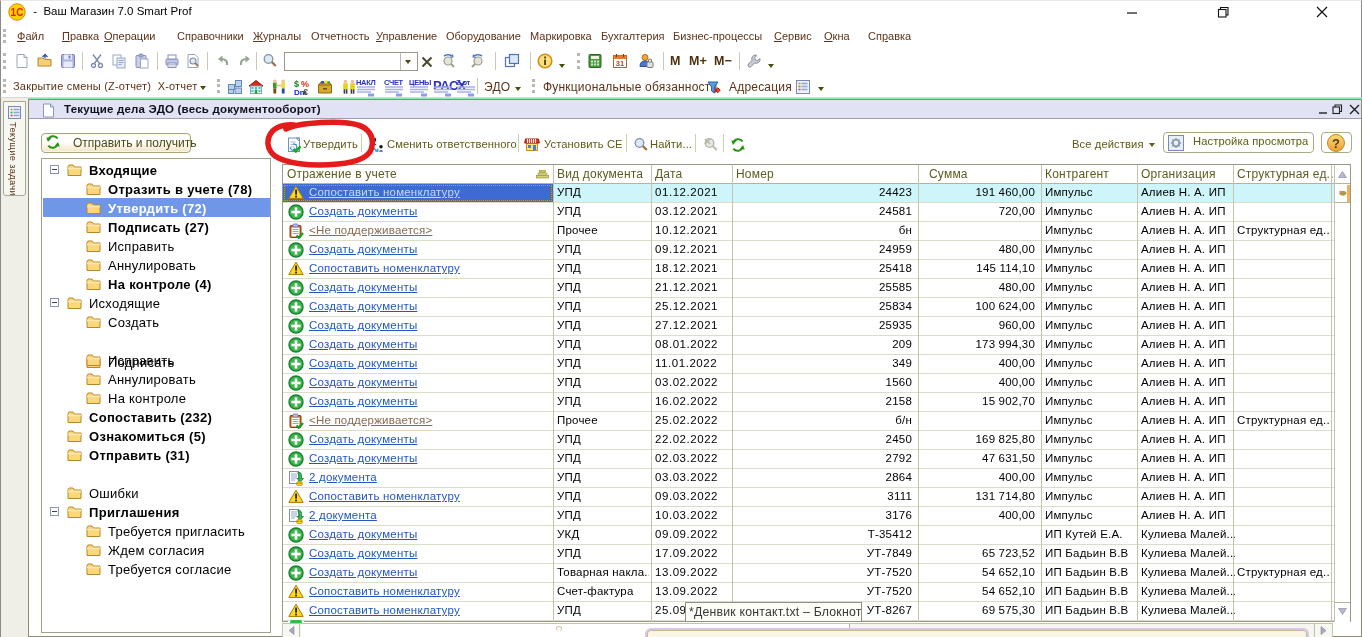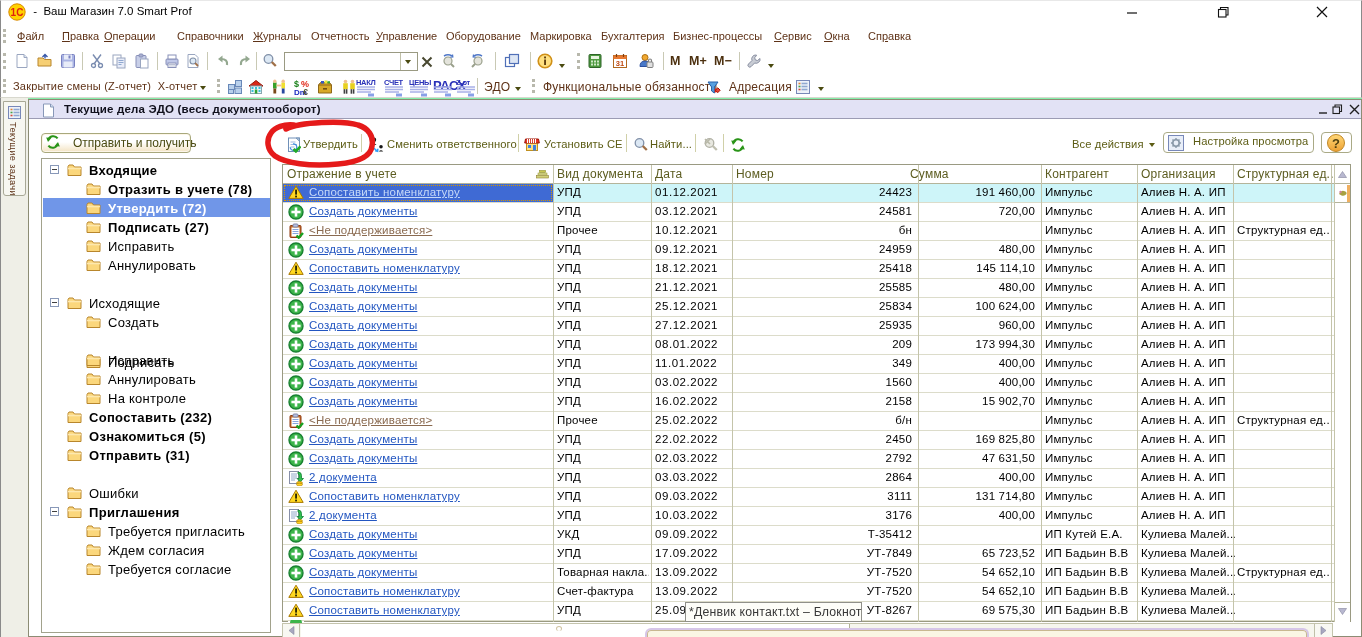--- a/index.html
+++ b/index.html
@@ -456,20 +456,27 @@
           </svg>
           <div class="ttxt" style="left:65px;">Исправить</div>
         </div>
 <div class="trow" style="top:96px;">
           <svg class="abs" style="left:43px;top:3px;" width="15" height="14" viewBox="0 0 15 14">
             <path d="M1,12.5 L1,3.5 L2,2 L6,2 L7.5,4 L14,4 L14,12.5 Z" fill="#fbd77c" stroke="#b8862c" stroke-width="1"></path>
             <path d="M1,5.5 L14,5.5" stroke="#fde8ae" stroke-width="1.6"></path>
           </svg>
           <div class="ttxt" style="left:65px;">Аннулировать</div>
         </div>
+<div class="trow" style="top:115px;">
+          <svg class="abs" style="left:43px;top:3px;" width="15" height="14" viewBox="0 0 15 14">
+            <path d="M1,12.5 L1,3.5 L2,2 L6,2 L7.5,4 L14,4 L14,12.5 Z" fill="#fbd77c" stroke="#b8862c" stroke-width="1"></path>
+            <path d="M1,5.5 L14,5.5" stroke="#fde8ae" stroke-width="1.6"></path>
+          </svg>
+          <div class="ttxt tb1d" style="left:65px;">На контроле (4)</div>
+        </div>
 <div class="trow" style="top:134px;">
           <div class="exp" style="left:7px;"></div>
           <svg class="abs" style="left:24px;top:3px;" width="15" height="14" viewBox="0 0 15 14">
             <path d="M1,12.5 L1,3.5 L2,2 L6,2 L7.5,4 L14,4 L14,12.5 Z" fill="#fbd77c" stroke="#b8862c" stroke-width="1"></path>
             <path d="M1,5.5 L14,5.5" stroke="#fde8ae" stroke-width="1.6"></path>
           </svg>
           <div class="ttxt" style="left:46px;">Исходящие</div>
         </div>
 <div class="trow" style="top:153px;">
           <svg class="abs" style="left:43px;top:3px;" width="15" height="14" viewBox="0 0 15 14">
@@ -571,21 +578,21 @@
         </div>
 <div class="hcell" style="left:270px;width:98px;">
           <div class="hlab">Вид документа</div>
         </div>
 <div class="hcell" style="left:368px;width:81px;">
           <div class="hlab">Дата</div>
         </div>
 <div class="hcell" style="left:449px;width:186px;">
           <div class="hlab">Номер</div>
         </div>
-<div class="hcell" style="left:623px;width:123px;">
+<div class="hcell" style="left:642px;width:123px;">
           <div class="hlab">Сумма</div>
         </div>
 <div class="hcell" style="left:758px;width:96px;">
           <div class="hlab">Контрагент</div>
         </div>
 <div class="hcell" style="left:854px;width:96px;">
           <div class="hlab">Организация</div>
         </div>
 <div class="hcell" style="left:950px;width:98px;">
           <div class="hlab">Структурная ед...</div>

